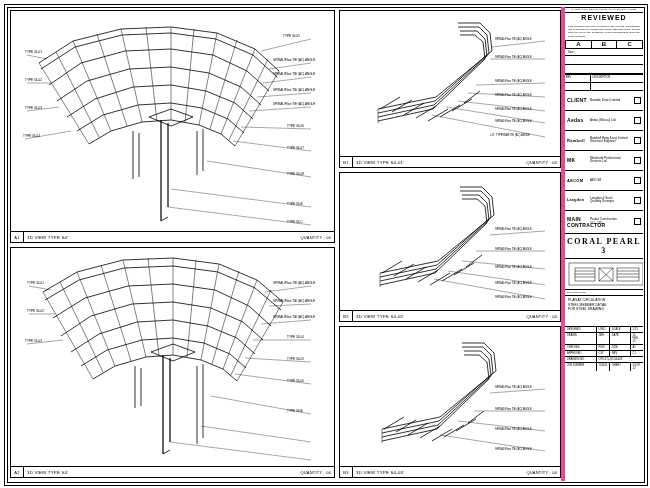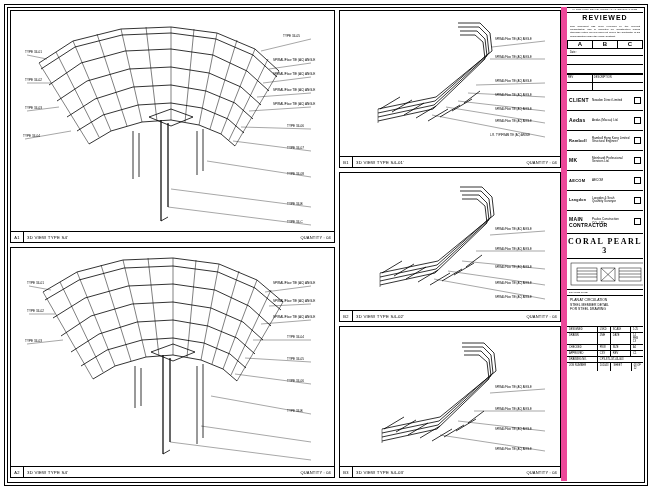--- a/index.html
+++ b/index.html
@@ -17,21 +17,21 @@
   svg{display:block;}
   .ln{stroke:#000;fill:none;}
   .thin{stroke-width:.5;}
   .med{stroke-width:.8;}
   .thick{stroke-width:1.2;}
   .lead{stroke:#000;stroke-width:.35;fill:none;}
   .lbl{font-size:3.1px;font-family:"Liberation Sans",sans-serif;fill:#000;}
   .lbl-s{font-size:2.7px;fill:#000;}
 
   
-  .tb{position:absolute;right:7px;top:7px;width:82px;bottom:7px;border-left:6px solid #ec4899;box-sizing:border-box;}
+  .tb{position:absolute;right:7px;top:7px;width:82px;bottom:7px;border-left:4px solid #ec4899;box-sizing:border-box;}
   .tbrow{border-bottom:1px solid #000;box-sizing:border-box;padding:1px 2px;font-size:3.2px;line-height:1.25;}
   .rev-title{text-align:center;font-weight:bold;font-size:7px;letter-spacing:1px;padding:1px 0 2px;}
   .rev-body{font-size:2.5px;line-height:1.3;text-align:justify;padding:0 3px 2px;}
   .abc{display:flex;height:9px;}
   .abc div{flex:1;border:1px solid #000;border-right:none;display:flex;align-items:center;justify-content:center;font-weight:bold;font-size:6px;}
   .abc div:last-child{border-right:1px solid #000;}
   .mini-row{display:flex;font-size:2.6px;border-bottom:1px solid #000;min-height:7px;}
   .mini-row .c1{width:30%;border-right:1px solid #000;padding:1px;}
   .mini-row .c2{flex:1;padding:1px;}
   .cons{display:flex;align-items:center;min-height:17px;border-bottom:1px solid #000;font-size:3px;padding:1px 2px;gap:3px;}

